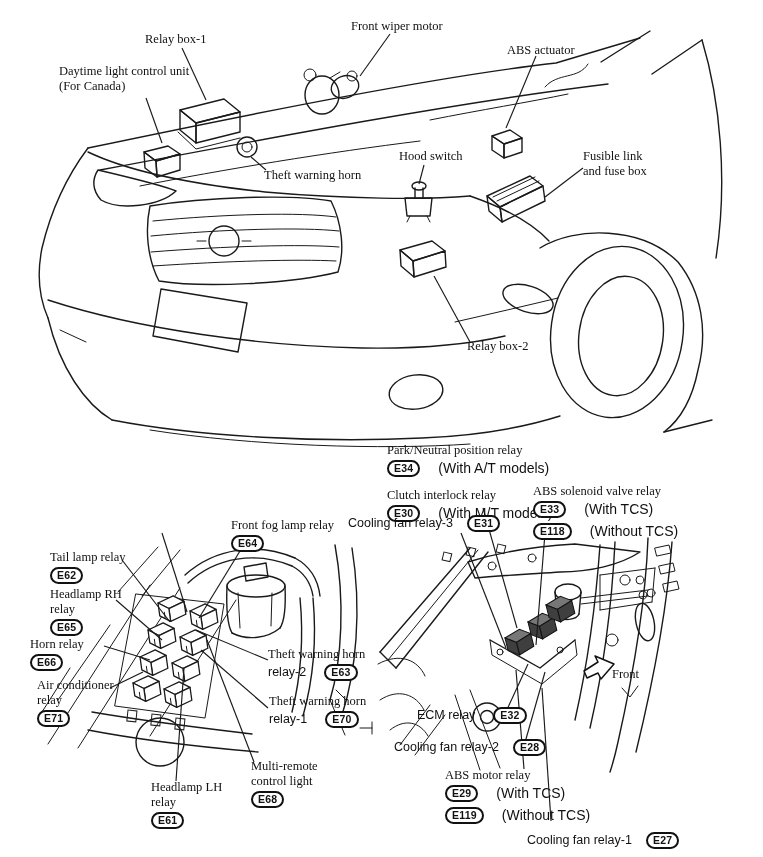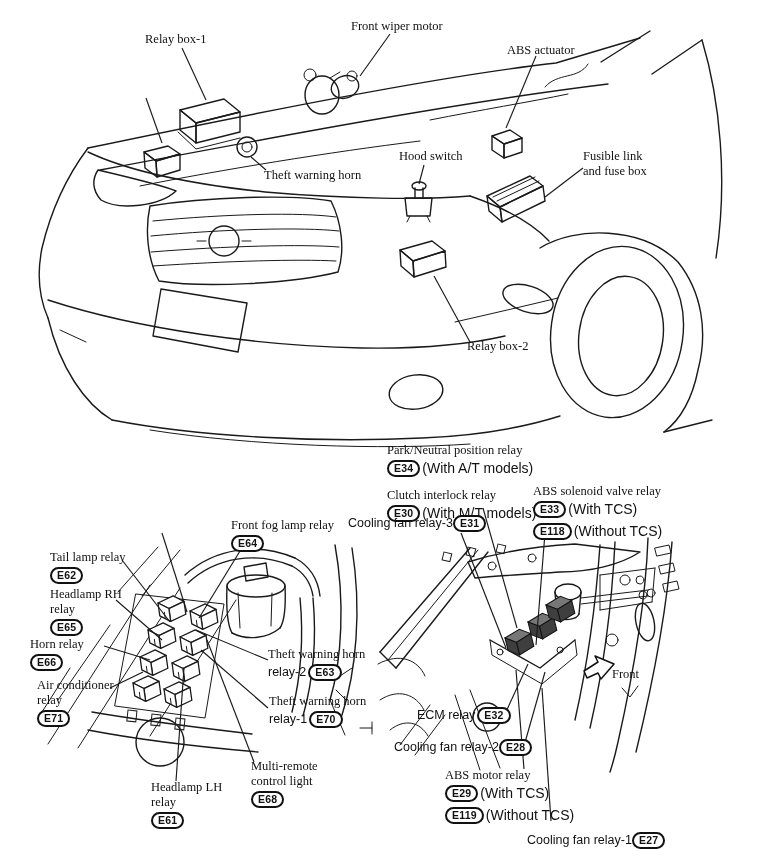--- a/index.html
+++ b/index.html
@@ -4,23 +4,23 @@
 <style>
   html,body{margin:0;padding:0;background:#fff;}
   .canvas{position:relative;width:763px;height:857px;background:#fff;overflow:hidden;
           font-family:"Liberation Sans", sans-serif;color:#111;}
   svg{position:absolute;left:0;top:0;}
   .lbl{position:absolute;font-size:12.5px;line-height:1.18;white-space:nowrap;color:#111;}
   .lbl .ln{display:block;font-family:Liberation Serif, serif;}
   .badge{display:inline-block;border:2px solid #111;border-radius:10px;padding:0 5px;
          font-weight:bold;font-size:10.5px;line-height:13px;height:17px;box-sizing:border-box;
          background:#fff;letter-spacing:.2px;}
-  .brow{display:flex;align-items:center;gap:2px;margin-top:2px;}
+  .brow{display:flex;align-items:center;gap:18px;margin-top:2px;}
   .brow .note{font-size:14px;}
-  .tight{gap:0;align-items:center;}
+  .tight{gap:14px;align-items:center;}
   .art{stroke:#1a1a1a;fill:none;stroke-width:1.4;stroke-linecap:round;stroke-linejoin:round;}
   .thin{stroke:#1a1a1a;fill:none;stroke-width:1;stroke-linecap:round;}
   .leader{stroke:#1a1a1a;fill:none;stroke-width:1.15;}
   .darkface{fill:#3f3f3f;stroke:#111;stroke-width:1;}
   .midface{fill:#777;stroke:#111;stroke-width:1;}
   .whiteface{fill:#fff;stroke:#1a1a1a;stroke-width:1.3;stroke-linejoin:round;}
 </style>
 </head>
 <body>
 
@@ -260,20 +260,24 @@
 
 <div class="lbl" style="left:145px;top:32px">
   <span class="ln">Relay box-1</span>
 </div>
 <div class="lbl" style="left:351px;top:19px">
   <span class="ln">Front wiper motor</span>
 </div>
 <div class="lbl" style="left:507px;top:43px">
   <span class="ln">ABS actuator</span>
 </div>
+<div class="lbl" style="left:59px;top:64px">
+  <span class="ln">Daytime light control unit</span>
+  <span class="ln">(For Canada)</span>
+</div>
 <div class="lbl" style="left:264px;top:168px">
   <span class="ln">Theft warning horn</span>
 </div>
 <div class="lbl" style="left:399px;top:149px">
   <span class="ln">Hood switch</span>
 </div>
 <div class="lbl" style="left:583px;top:149px">
   <span class="ln">Fusible link</span>
   <span class="ln">and fuse box</span>
 </div>

